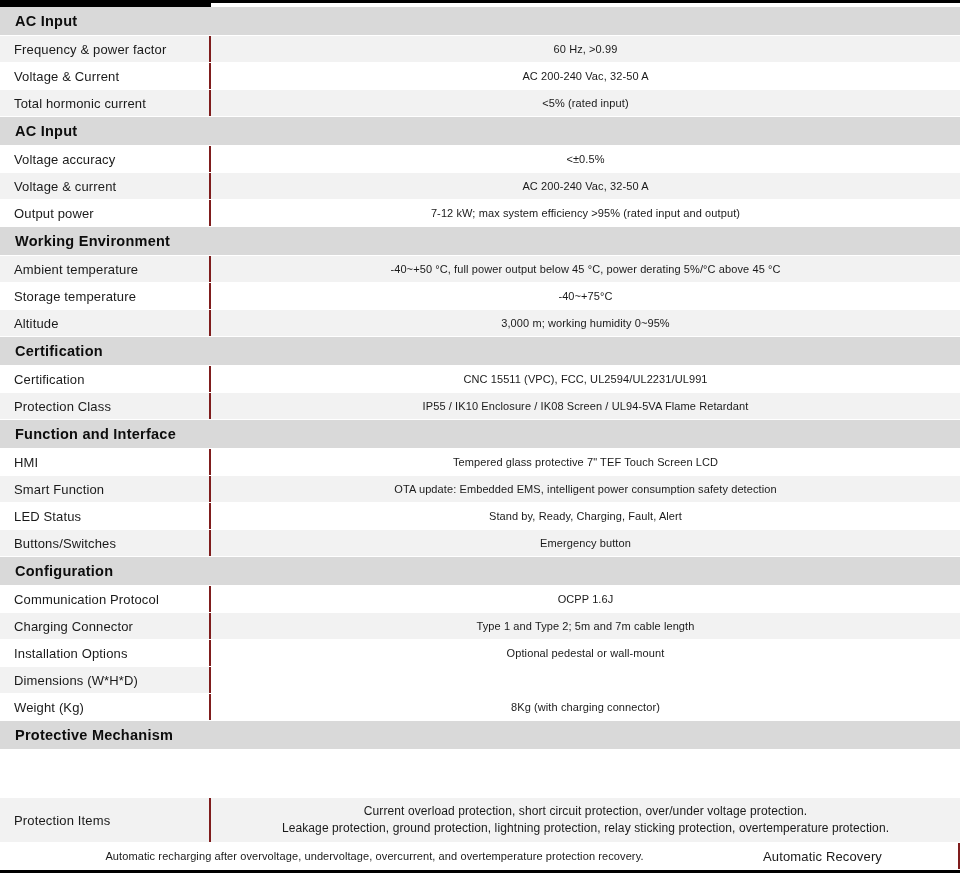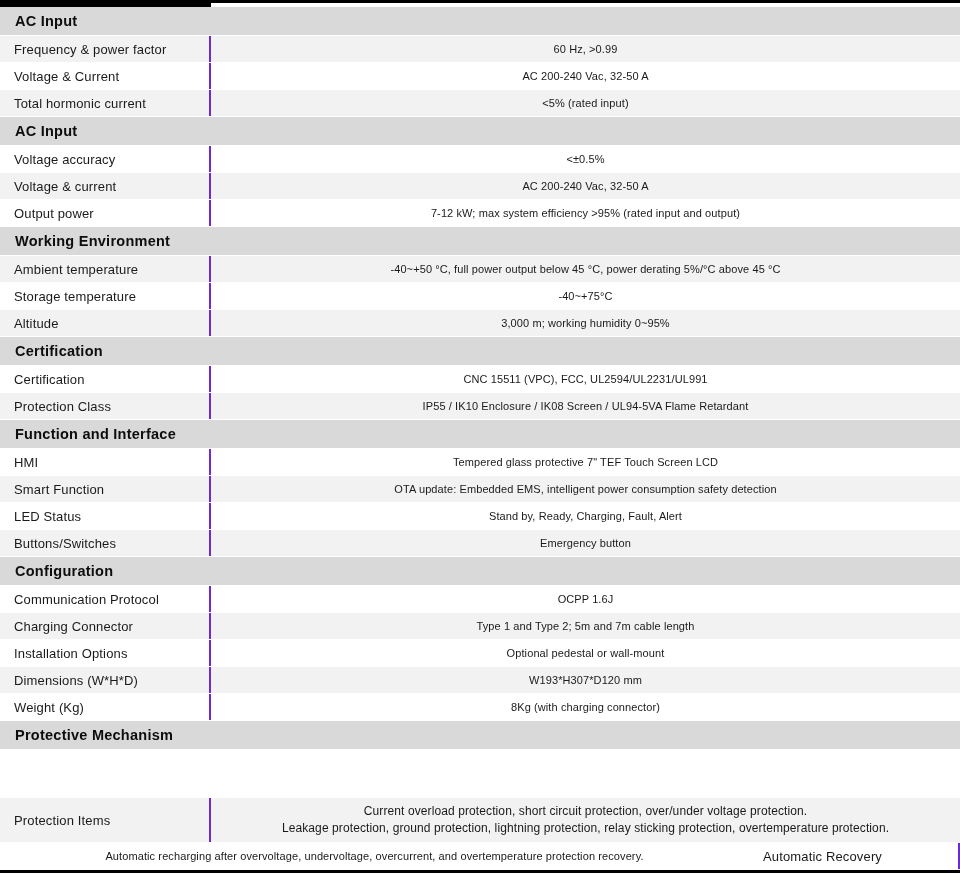--- a/index.html
+++ b/index.html
@@ -44,21 +44,21 @@
   .row.shade .cell { background: #f2f2f2; }
 
   .row .label {
     width: 211px;
     flex: 0 0 211px;
     display: flex;
     align-items: center;
     padding: 2px 4px 2px 14px;
     font-size: 13px;
     letter-spacing: 0.15px;
-    border-right: 2px solid #6d28d9;
+    border-right: 2px solid #7f1d1d;
     color: #1a1a1a;
   }
   .row .value {
     flex: 1 1 auto;
     display: flex;
     flex-direction: column;
     align-items: center;
     justify-content: center;
     text-align: center;
     font-size: 11px;
@@ -175,21 +175,20 @@
       <div class="row shade">
     <div class="cell label">Charging Connector</div>
     <div class="cell value">Type 1 and Type 2; 5m and 7m cable length</div>
   </div>
       <div class="row">
     <div class="cell label">Installation Options</div>
     <div class="cell value">Optional pedestal or wall-mount</div>
   </div>
       <div class="row shade">
     <div class="cell label">Dimensions (W*H*D)</div>
-    <div class="cell value">W193*H307*D120 mm</div>
   </div>
       <div class="row">
     <div class="cell label">Weight (Kg)</div>
     <div class="cell value">8Kg (with charging connector)</div>
   </div>
     </div>
     <div class="section">
     <div class="section-header">
       <span class="section-title">Protective Mechanism</span>
     </div>

